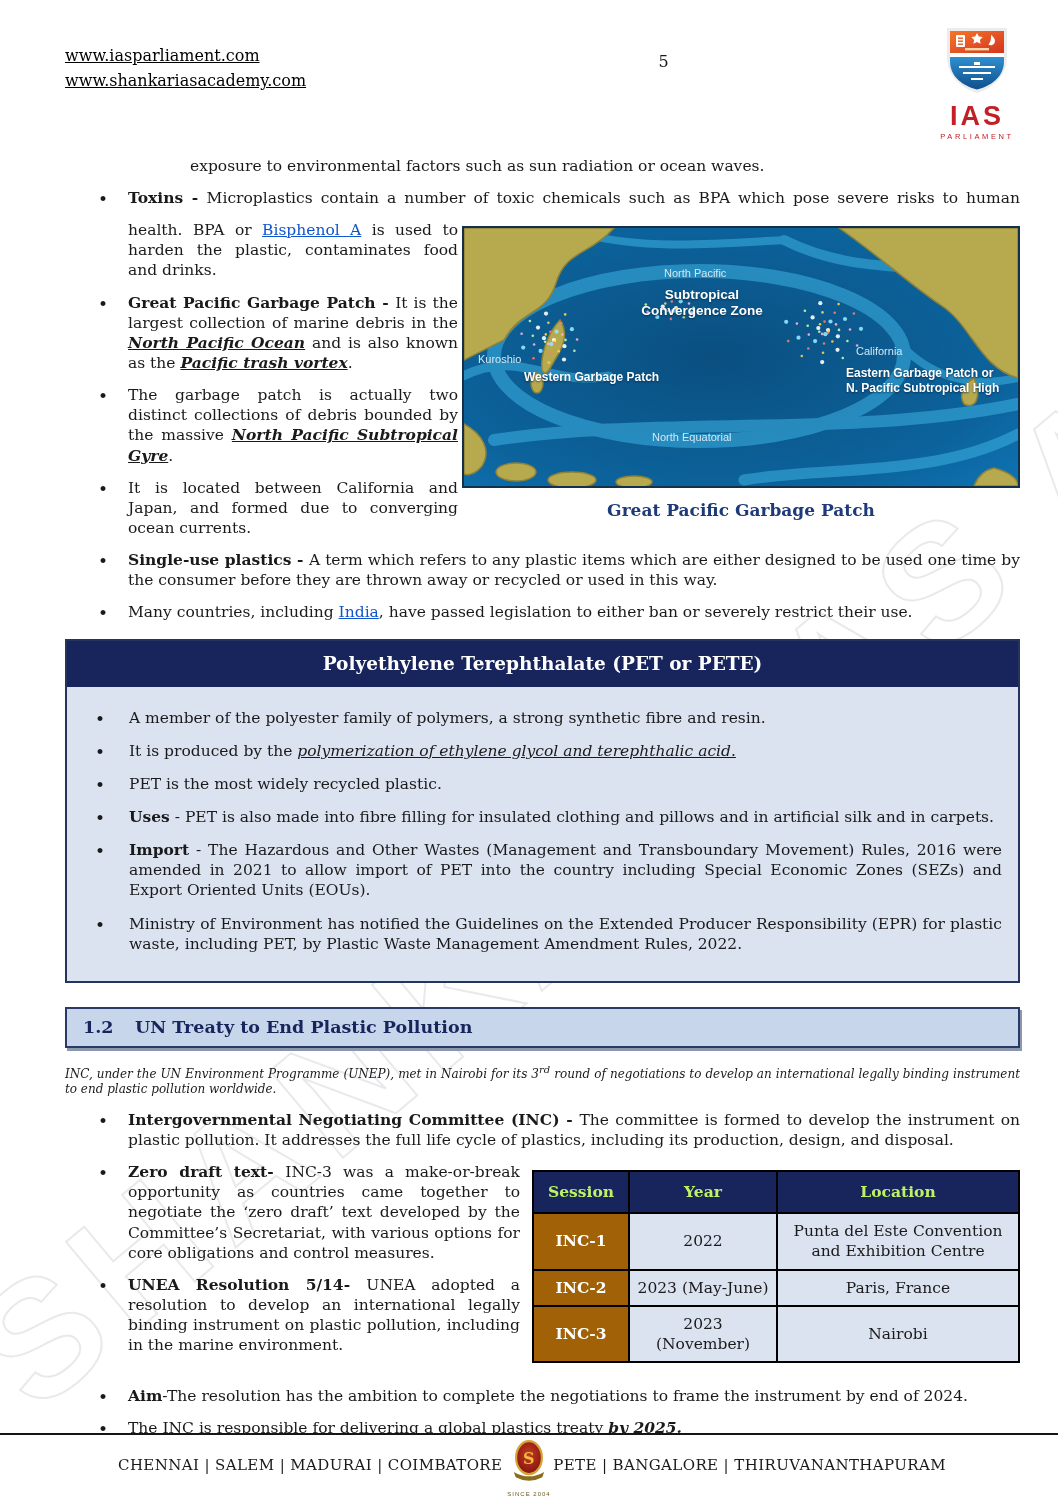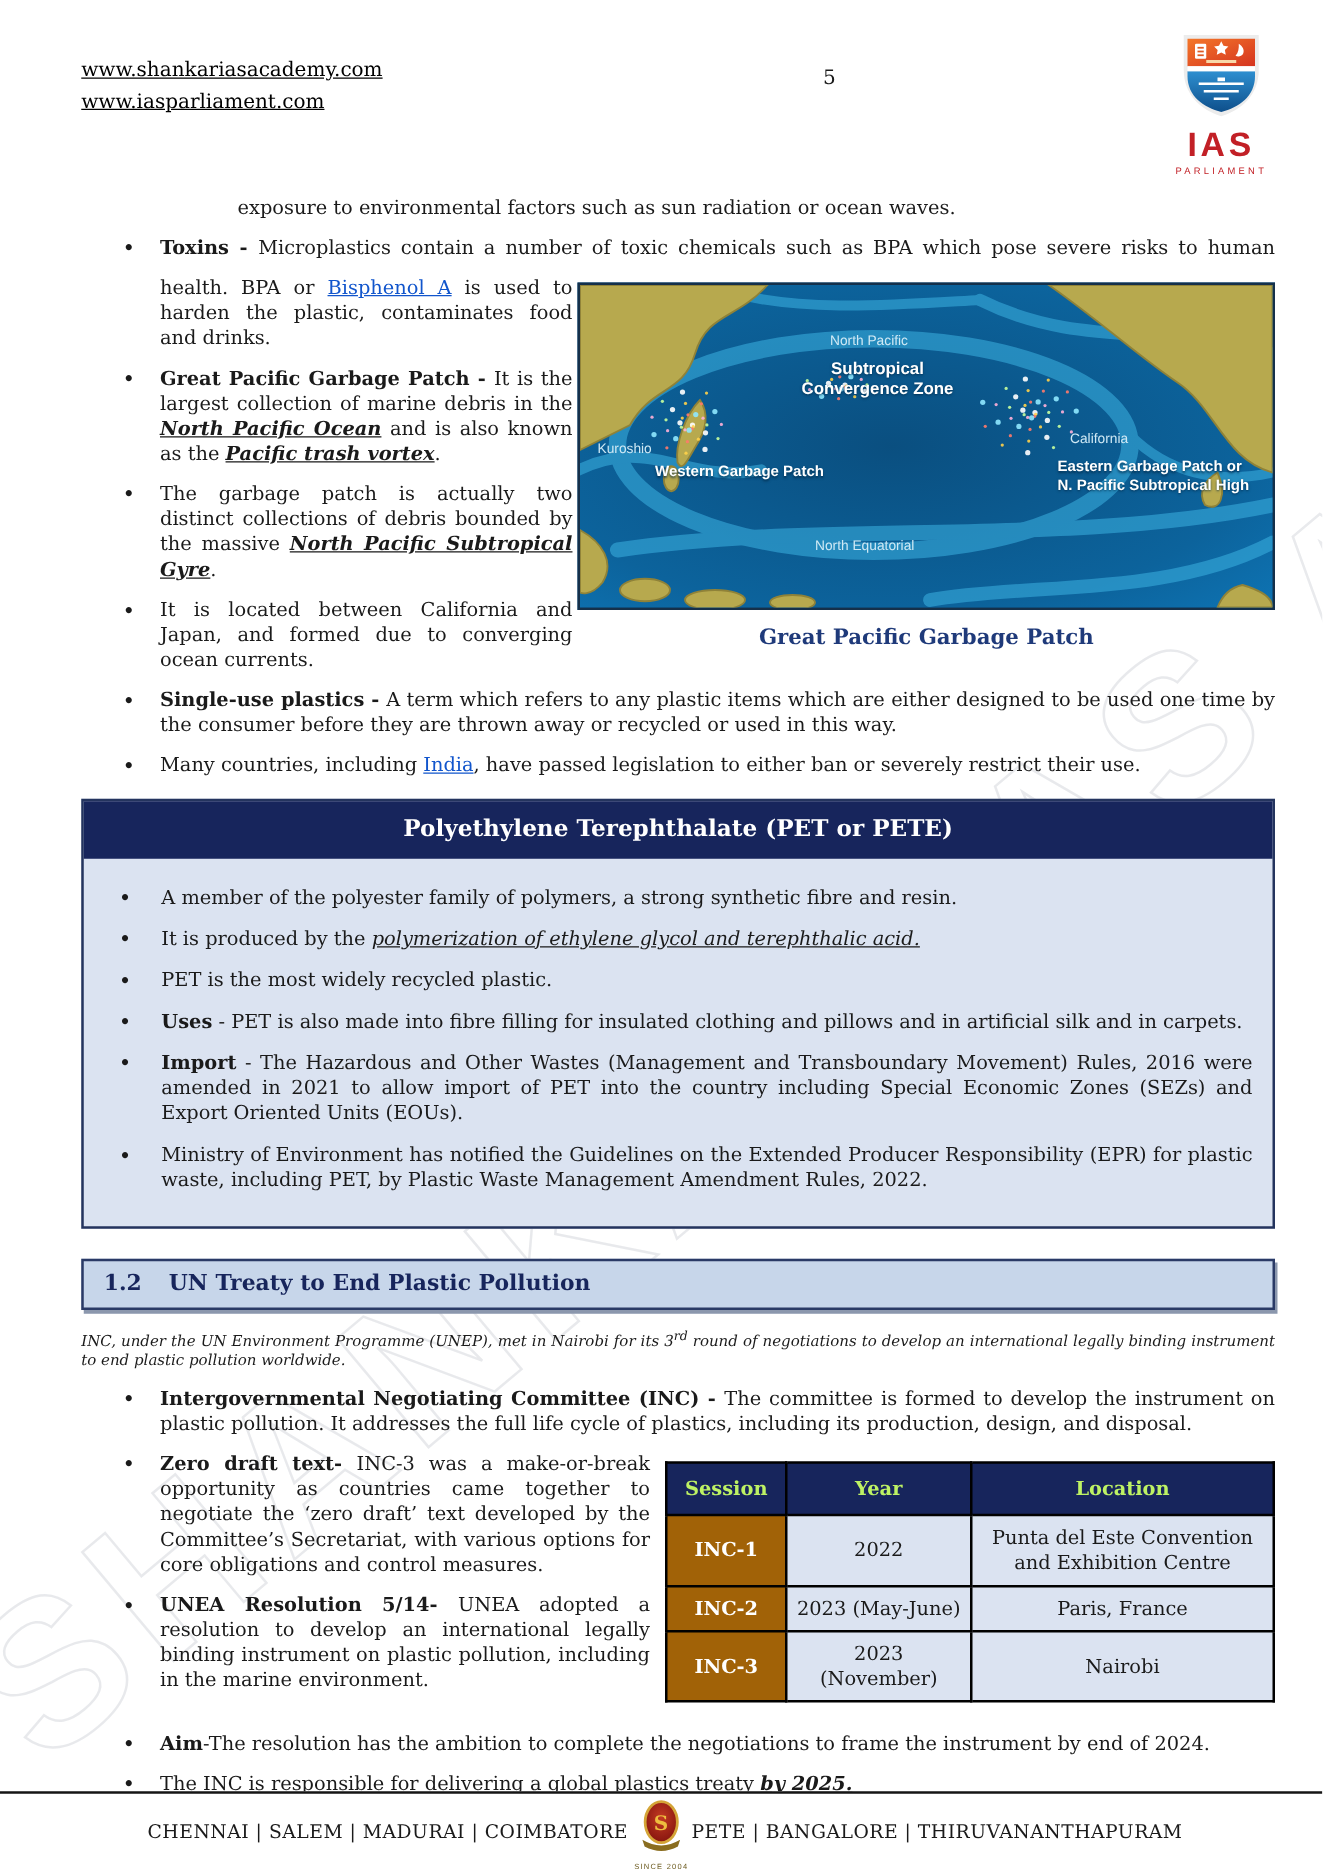--- a/index.html
+++ b/index.html
@@ -67,22 +67,22 @@
   .crest-caption{font-size:6px;color:#6b5a1e;letter-spacing:1px;margin-top:-2px;font-family:"Liberation Sans",sans-serif;}
 </style>
 </head>
 <body>
 
 <div class="page">
   <div class="watermark">SHANKAR IAS ACADEMY</div>
 
   <div class="header content">
     <div class="header-links">
+      <a href="#">www.iasparliament.com</a>
       <a href="#">www.shankariasacademy.com</a>
-      <a href="#">www.iasparliament.com</a>
     </div>
     <div class="page-num">5</div>
     <div class="logo">
       <svg width="64" height="70" viewBox="0 0 64 70">
         <defs>
           <linearGradient id="lgO" x1="0" y1="0" x2="1" y2="1">
             <stop offset="0" stop-color="#f4772a"></stop>
               <stop offset="1" stop-color="#d5341f"></stop>
           </linearGradient>
           <linearGradient id="lgB" x1="0" y1="0" x2="0" y2="1">

